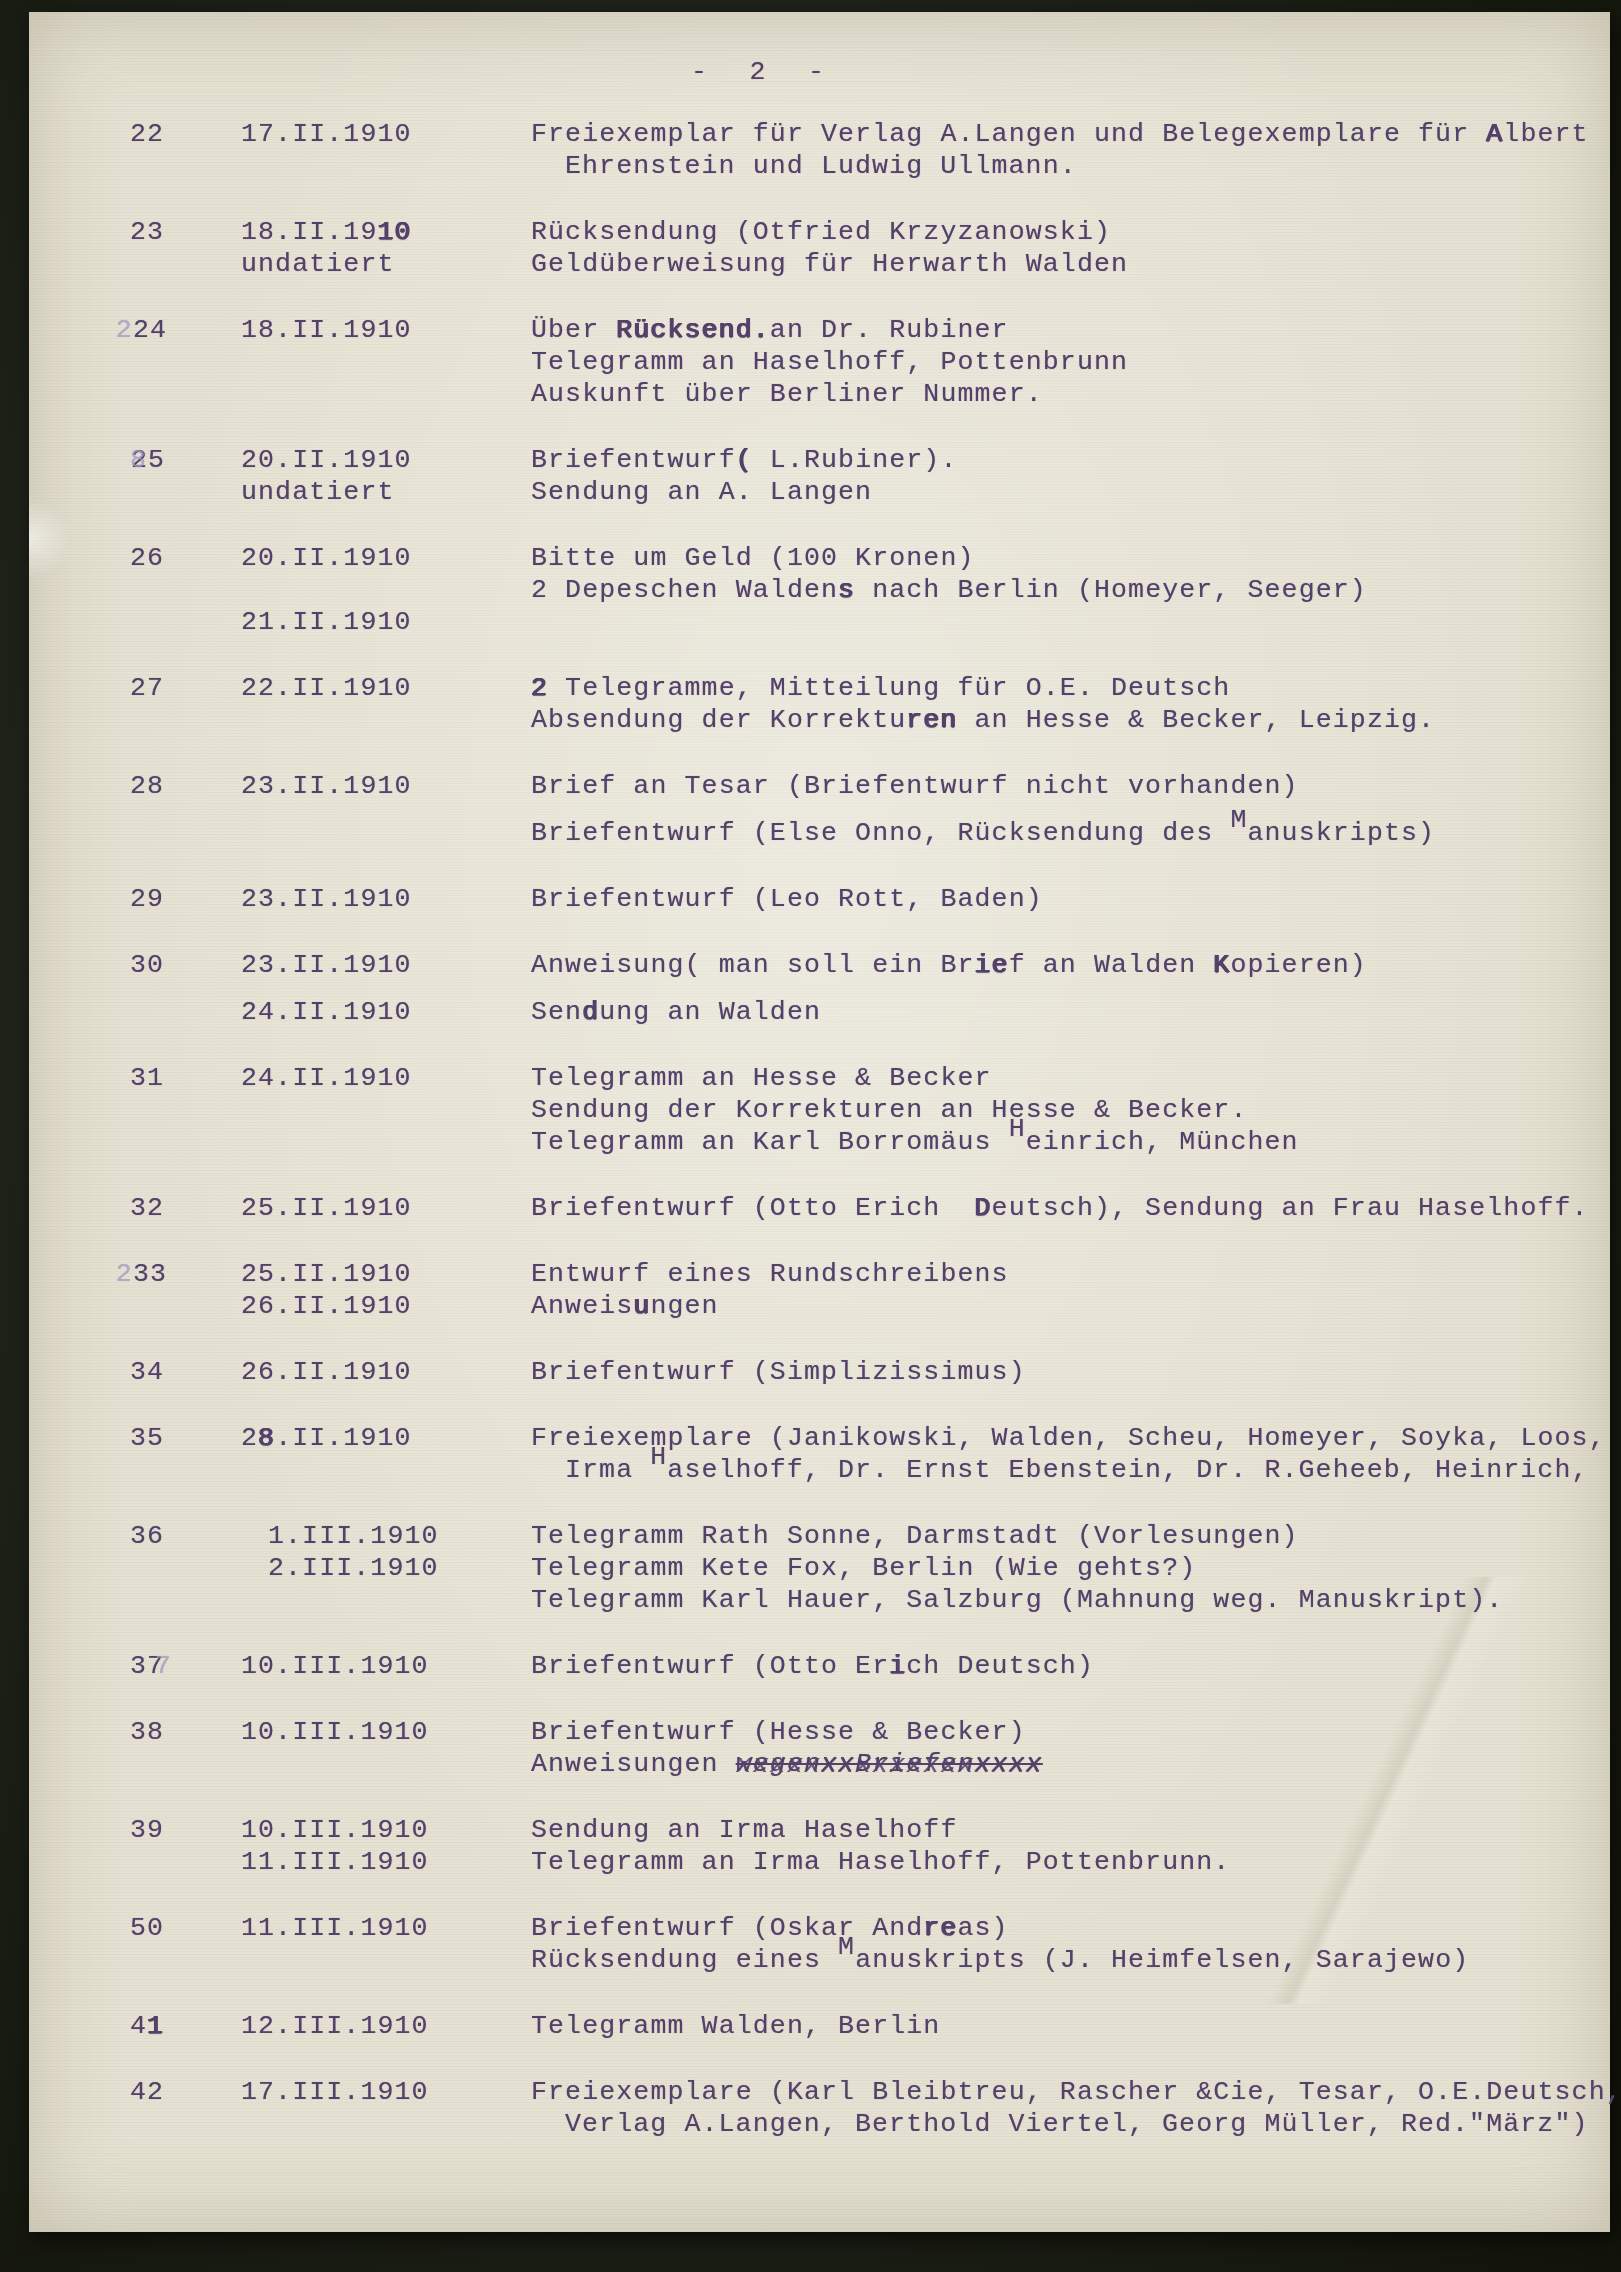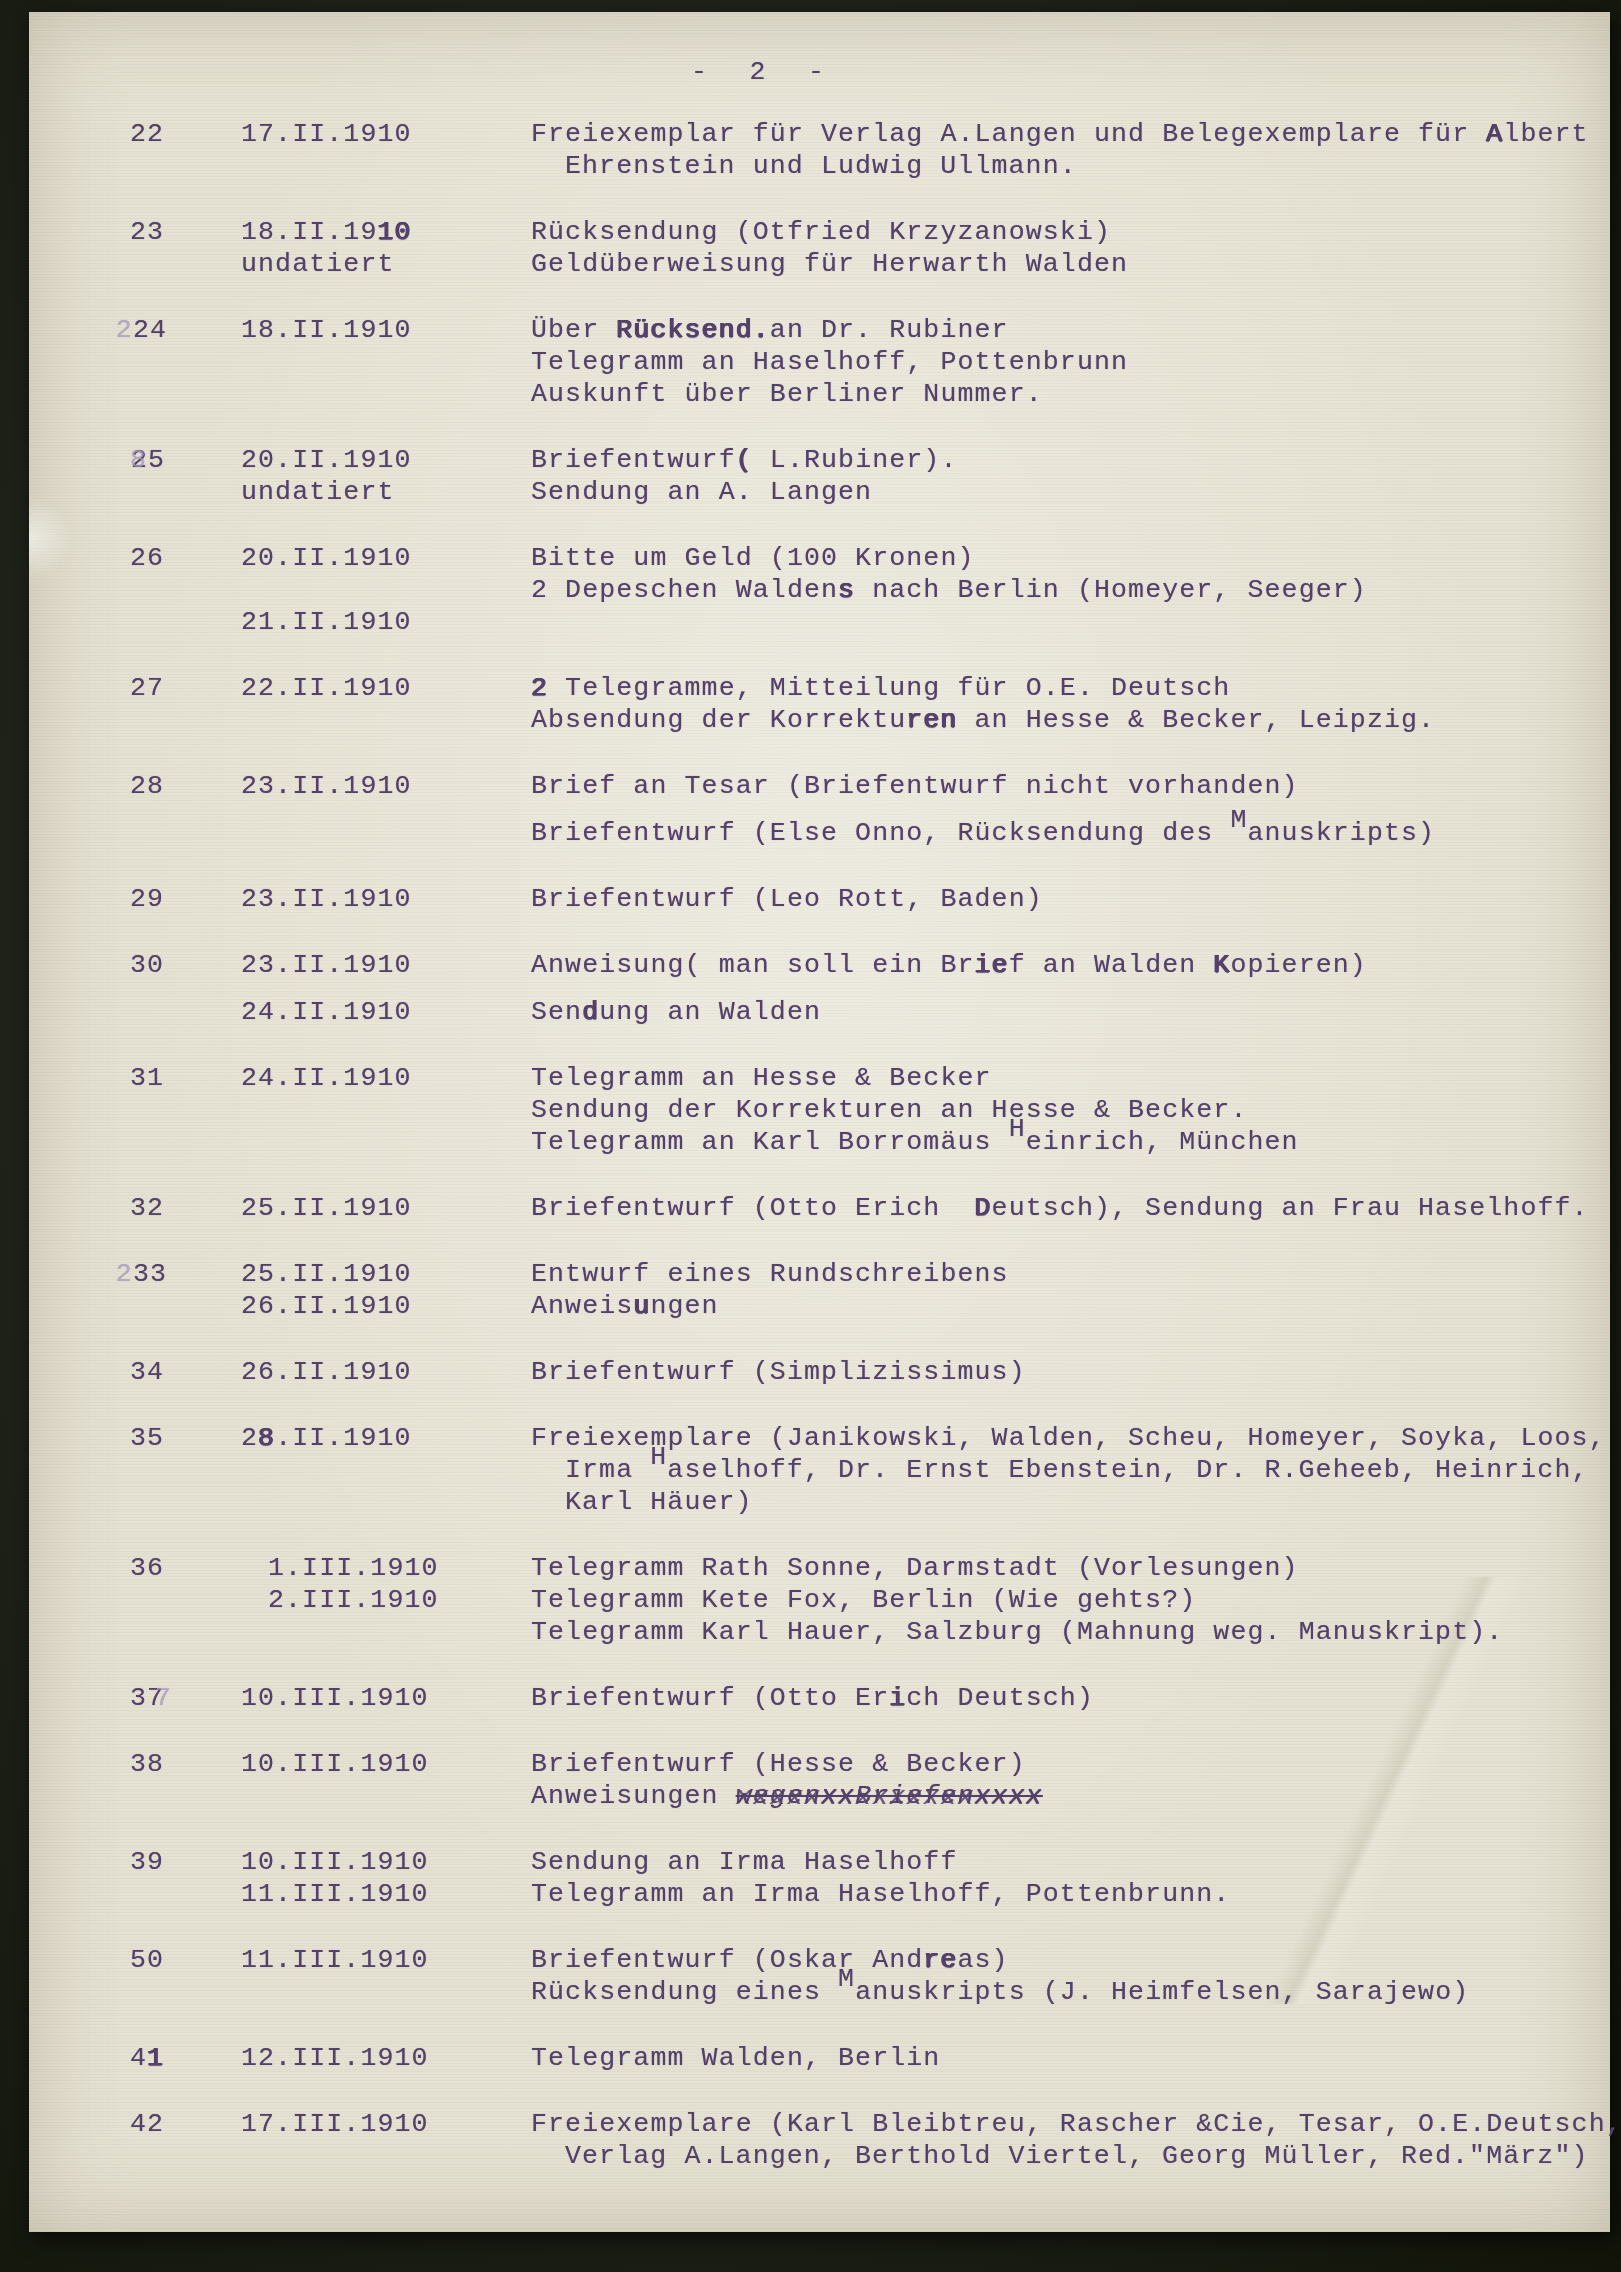--- a/index.html
+++ b/index.html
@@ -205,23 +205,20 @@
         </div>
         <div class="entry">
           <div class="line">
             <span class="no"><span>35</span></span>
             <span class="dt">2<span class="ovr">8</span>.II.1910</span>
             <span class="tx">Freiexemplare (Janikowski, Walden, Scheu, Homeyer, Soyka, Loos,</span>
           </div>
           <div class="line">
             <span class="tx indent">Irma <span class="sup">H</span>aselhoff, Dr. Ernst Ebenstein, Dr. R.Geheeb, Heinrich,</span>
           </div>
-          <div class="line">
-            <span class="tx indent">Karl Häuer)</span>
-          </div>
         </div>
         <div class="entry">
           <div class="line">
             <span class="no"><span>36</span></span>
             <span class="dt pad">1.III.1910</span>
             <span class="tx">Telegramm Rath Sonne, Darmstadt (Vorlesungen)</span>
           </div>
           <div class="line">
             <span class="dt pad">2.III.1910</span>
             <span class="tx">Telegramm Kete Fox, Berlin (Wie gehts?)</span>

